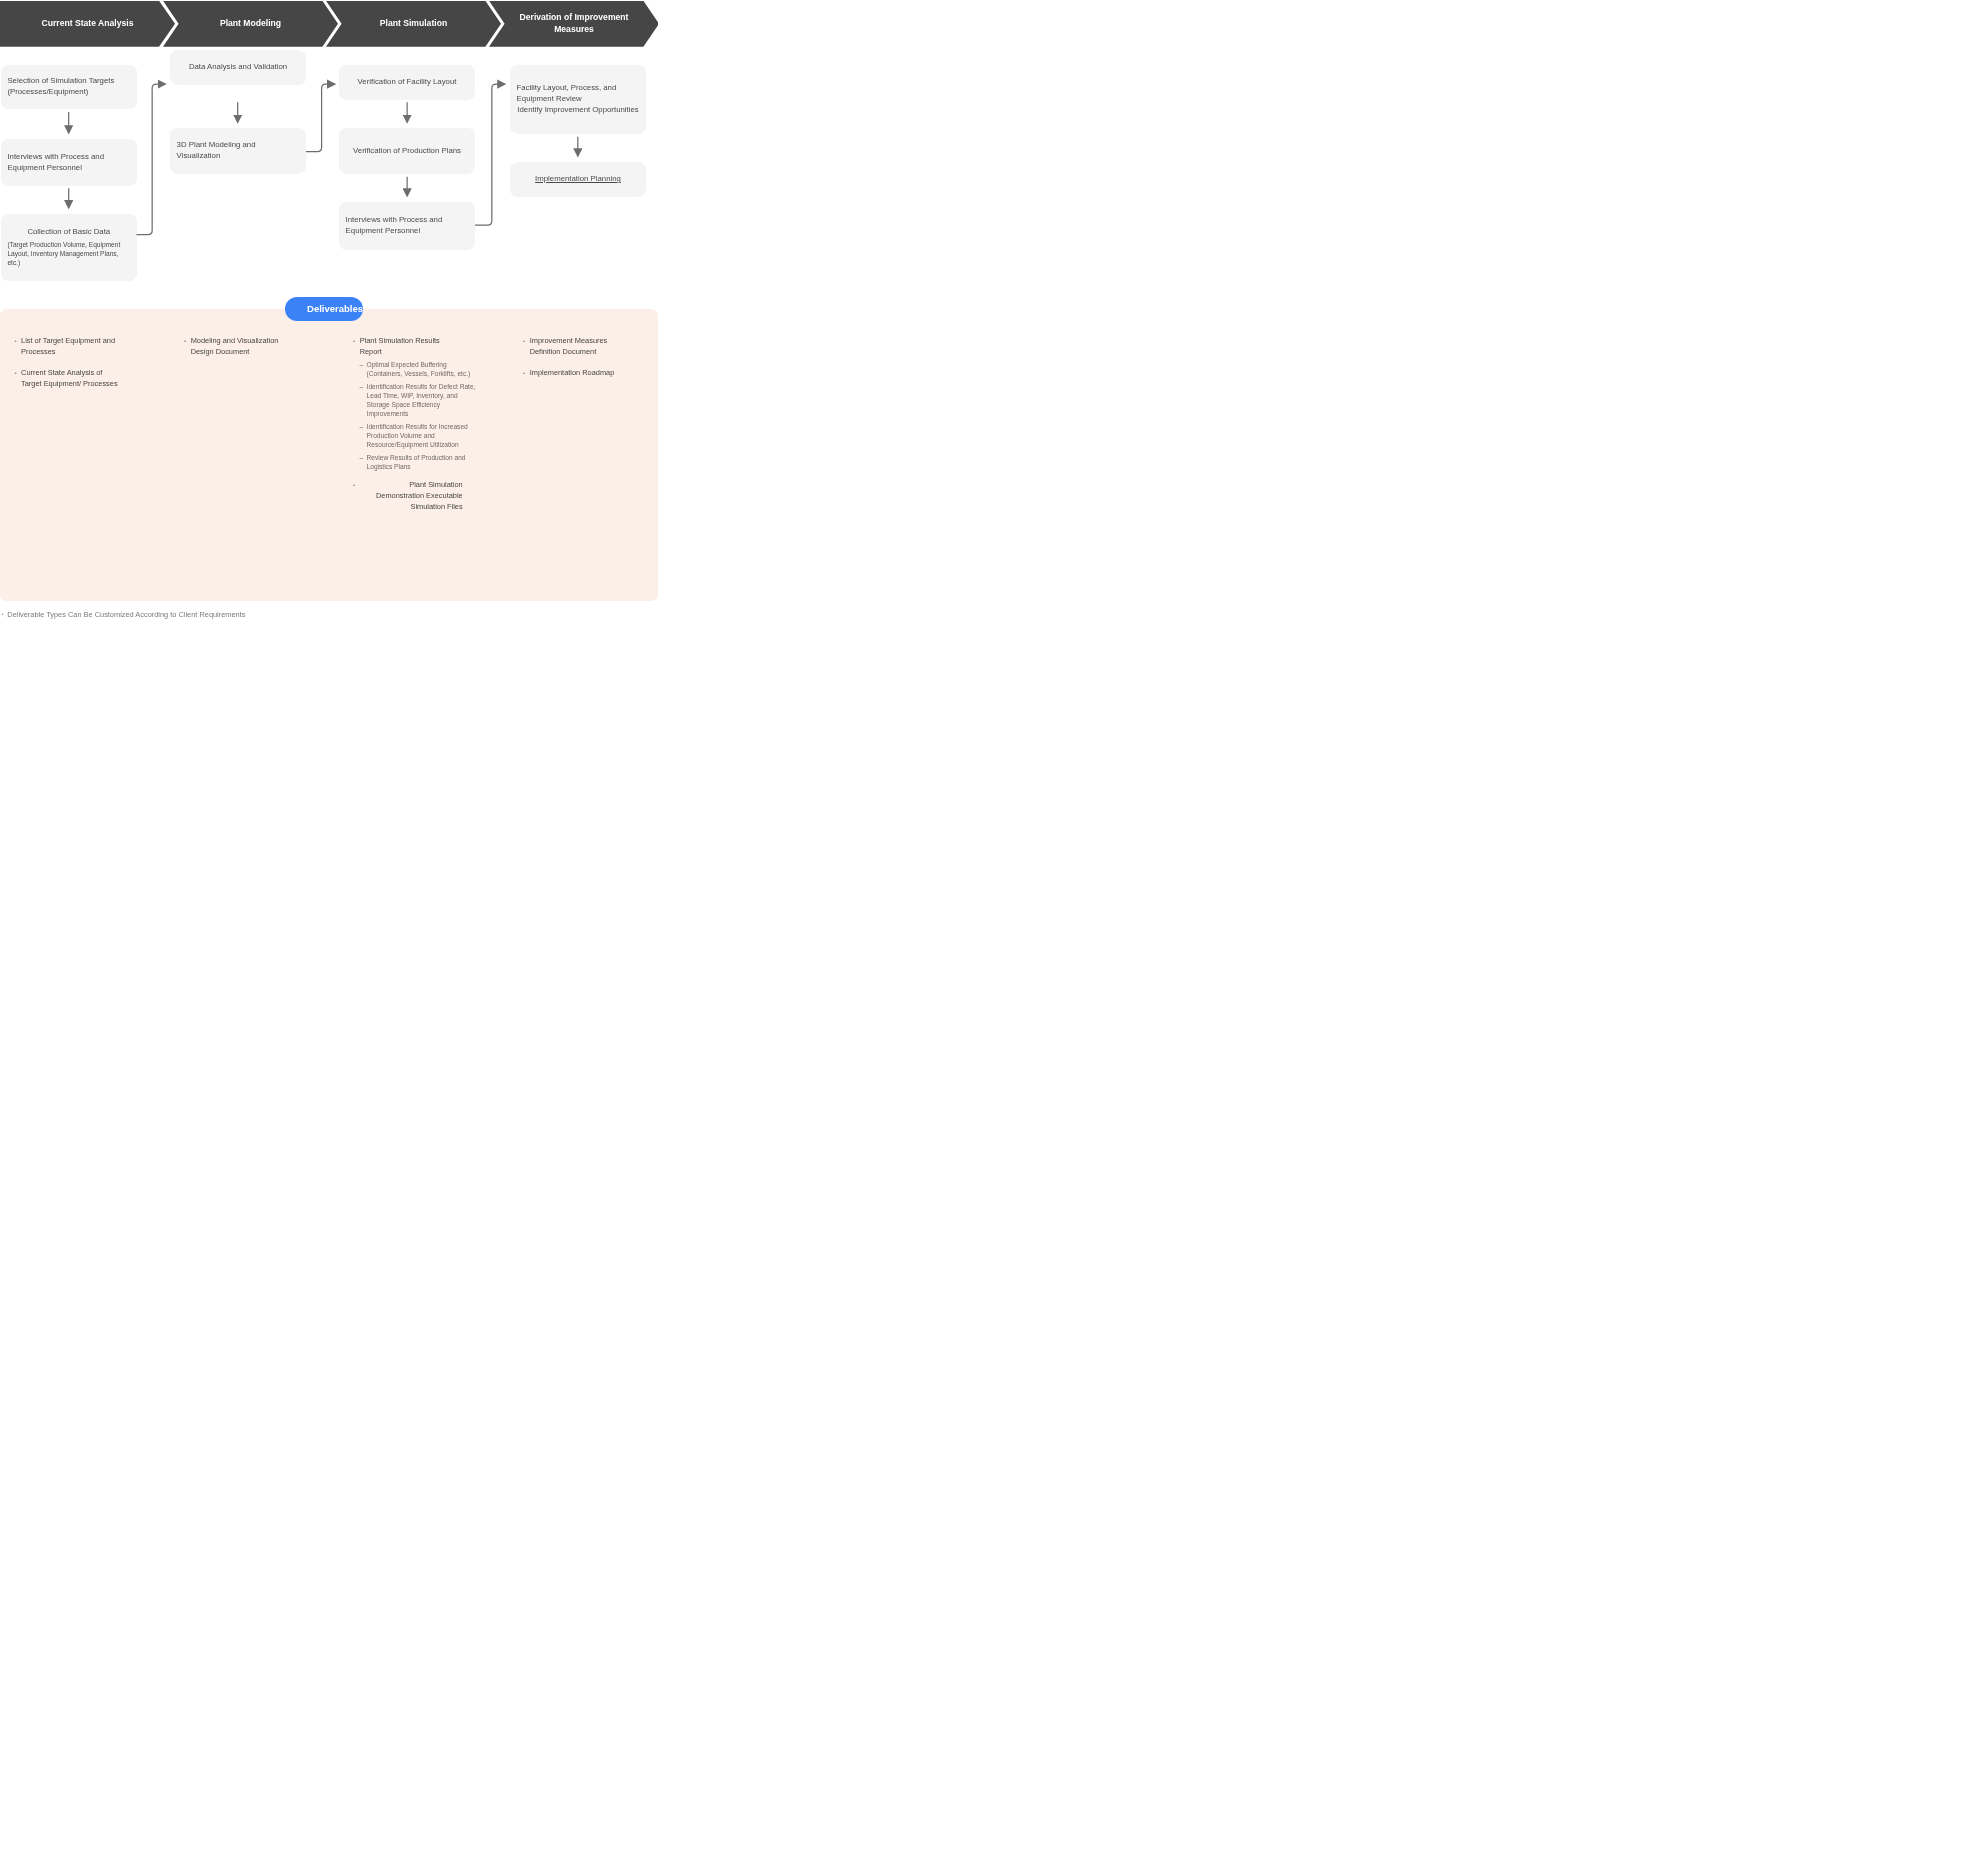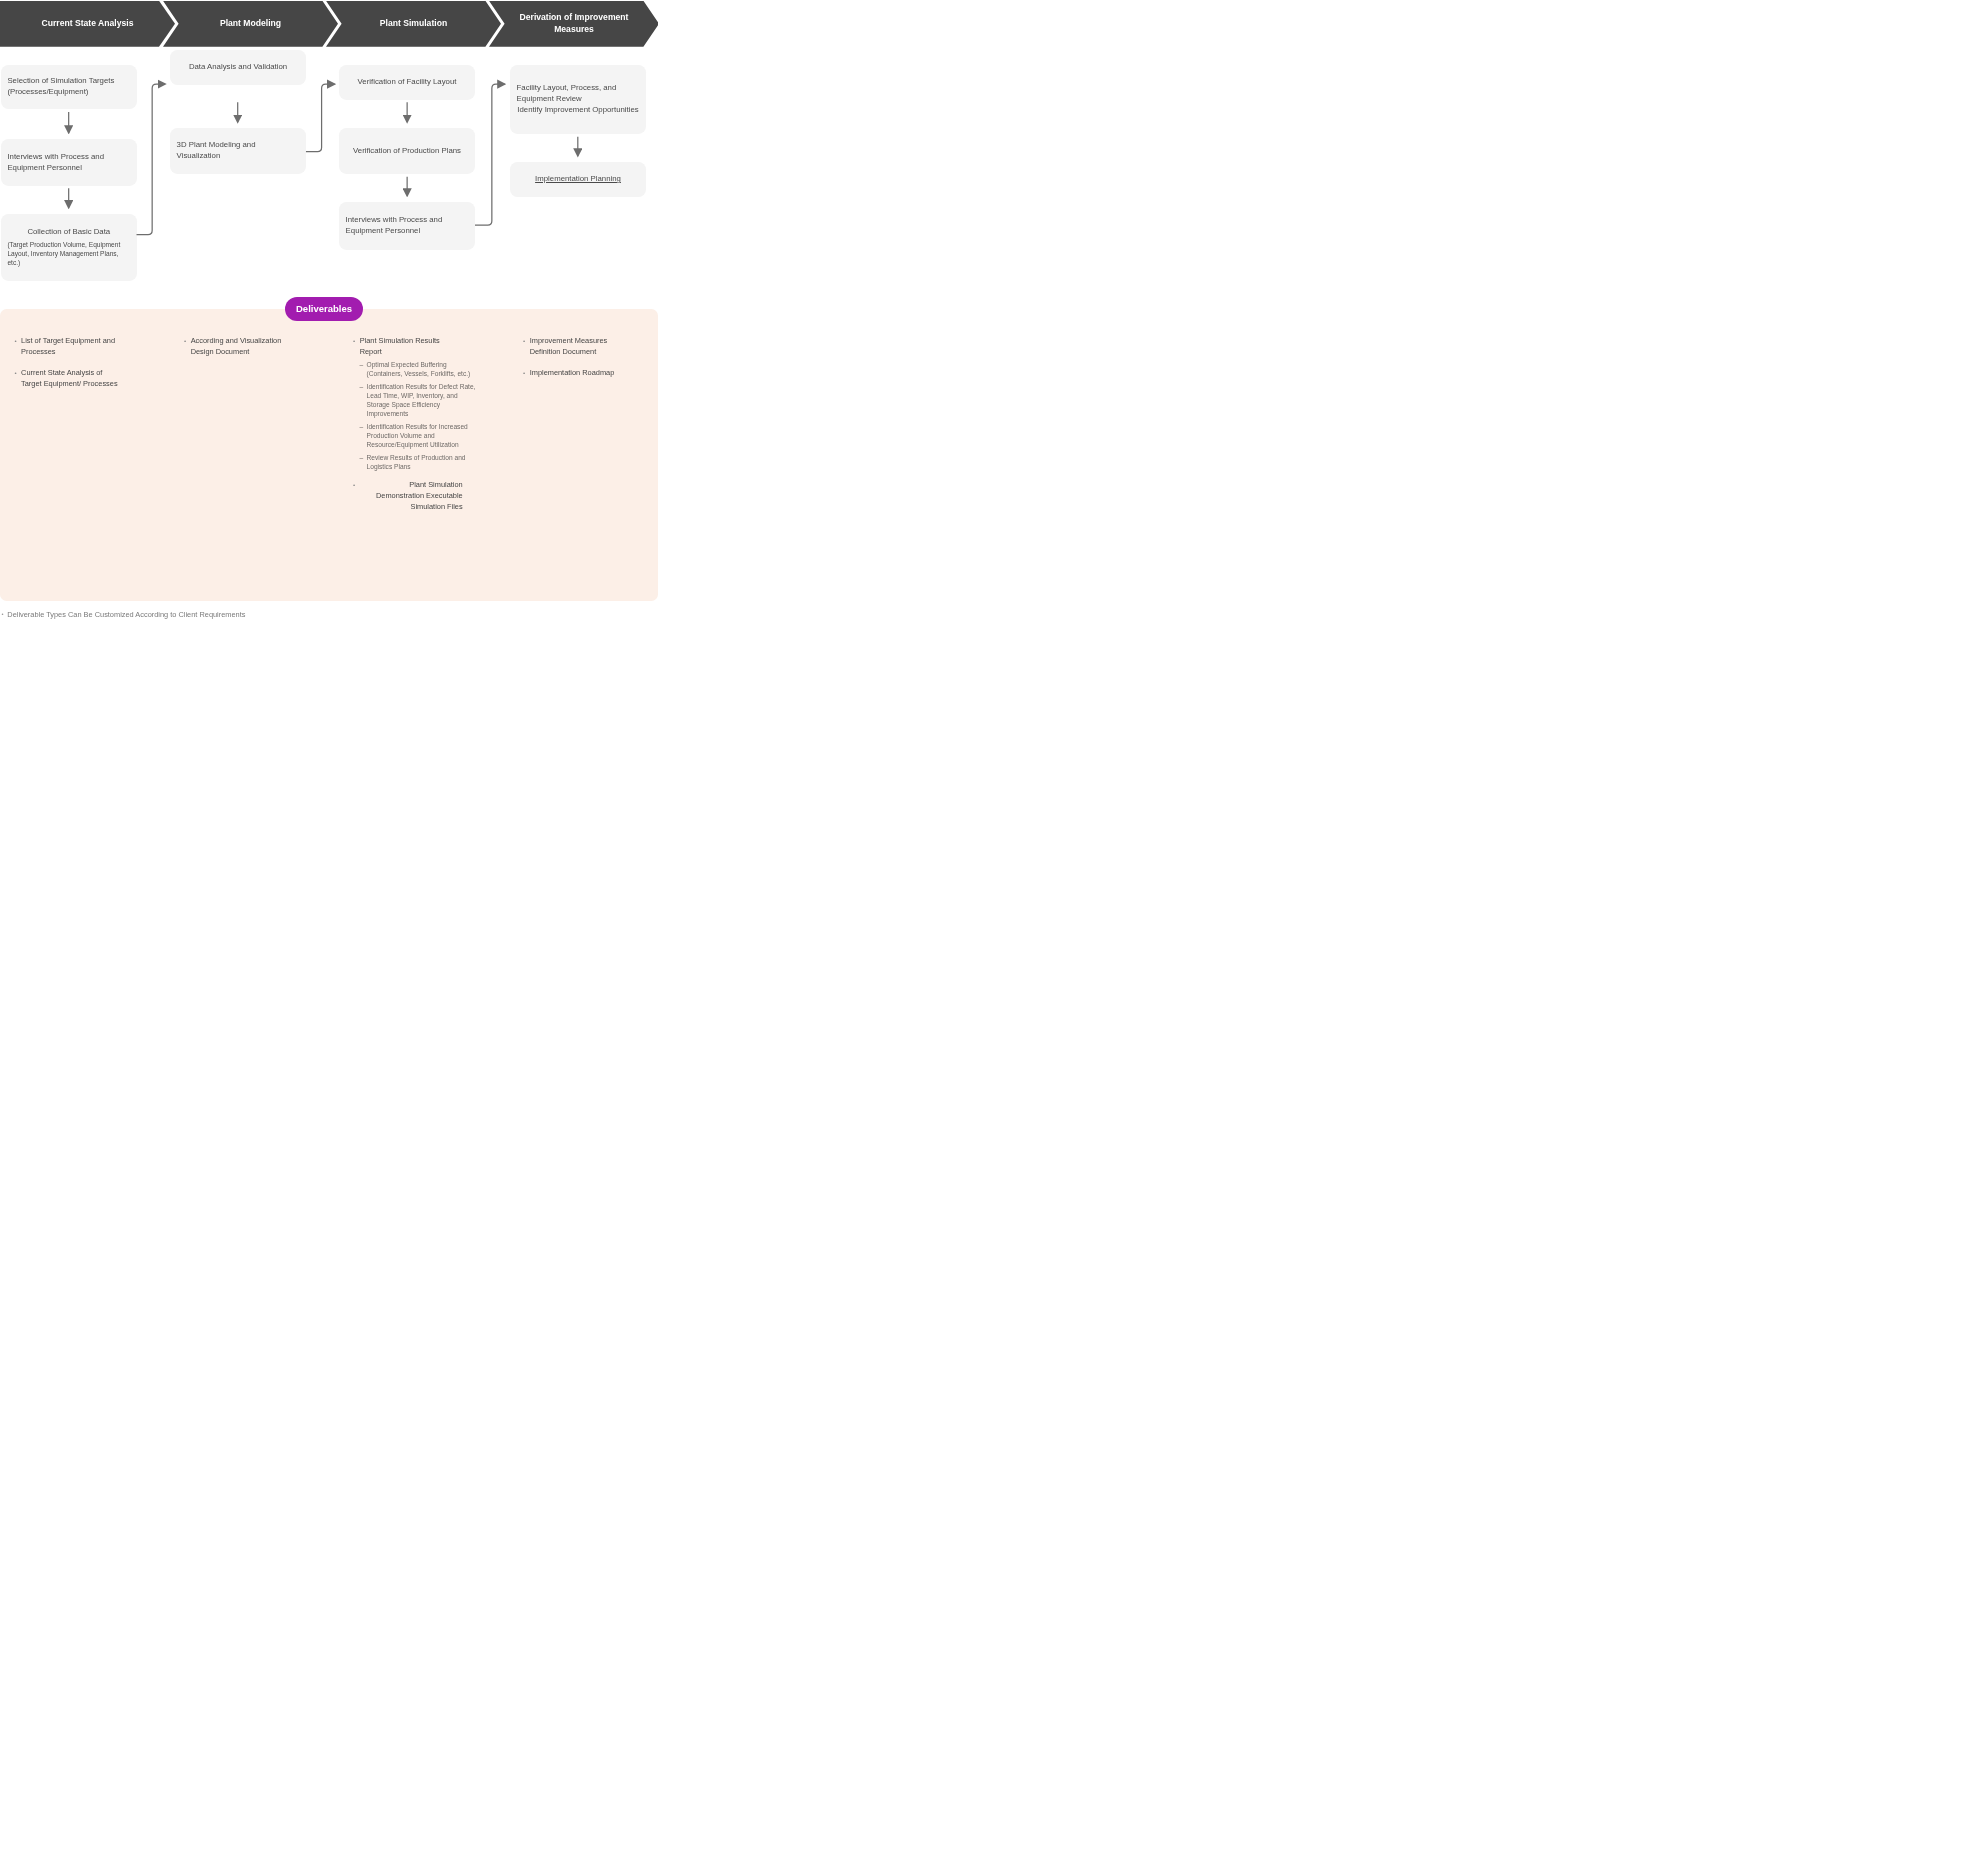--- a/index.html
+++ b/index.html
@@ -28,22 +28,22 @@
   .b31{left:339px;top:65px;width:136px;height:35px;}
   .b32{left:339px;top:128px;width:136px;height:46px;}
   .b33{left:339px;top:202px;width:136px;height:48px;}
   .b41{left:510px;top:65px;width:136px;height:69px;}
   .b42{left:510px;top:162px;width:136px;height:35px;text-decoration:underline;}
 
   .arrows-svg{position:absolute;left:0;top:0;width:658px;height:313px;pointer-events:none;}
 
   
   .panel{position:absolute;left:0;top:309px;width:658px;height:292px;background:#FCEFE7;border-radius:6.6px;}
-  .pill{position:absolute;left:285px;top:297px;width:78px;height:23.5px;background:#a21caf;border-radius:12px;
-        color:#ffffff;font-weight:700;font-size:9.5px;display:flex;align-items:center;justify-content:center;}
+  .pill{position:absolute;left:285px;top:297px;width:78px;height:23.5px;background:#3b82f6;border-radius:12px;
+        color:#ffffff;font-weight:700;font-size:9.5px;display:flex;align-items:center;justify-content:flex-end;}
   .dcol{position:absolute;top:335px;}
   .dcol-1{left:14.4px;width:117px;}
   .dcol-2{left:184px;width:121px;}
   .dcol-3{left:353px;width:128px;}
   .dcol-4{left:523px;width:121px;}
   .ditem{display:flex;gap:4.5px;margin-bottom:10px;font-size:7.4px;line-height:1.5;color:#454545;}
   .ditem .bullet{color:#8a8a8a;font-size:6.2px;line-height:1.8;flex:0 0 auto;}
   .ditem .dtext{max-width:103px;}
   .dcol-3 .ditem{margin-bottom:4.1px;}
   .dcol-3 .ditem.last{margin-top:7.4px;text-align:right;}
@@ -140,21 +140,21 @@
     </div>
     <div class="ditem">
       <span class="bullet">•</span>
       <span class="dtext">Current State Analysis of Target Equipment/ Processes</span>
     </div>
   </div>
 
   <div class="dcol dcol-2">
     <div class="ditem">
       <span class="bullet">•</span>
-      <span class="dtext">According and Visualization Design Document</span>
+      <span class="dtext">Modeling and Visualization Design Document</span>
     </div>
   </div>
 
   <div class="dcol dcol-3">
     <div class="ditem">
       <span class="bullet">•</span>
       <span class="dtext">Plant Simulation Results Report</span>
     </div>
     <div class="dsub">
       <span class="dash">–</span>

